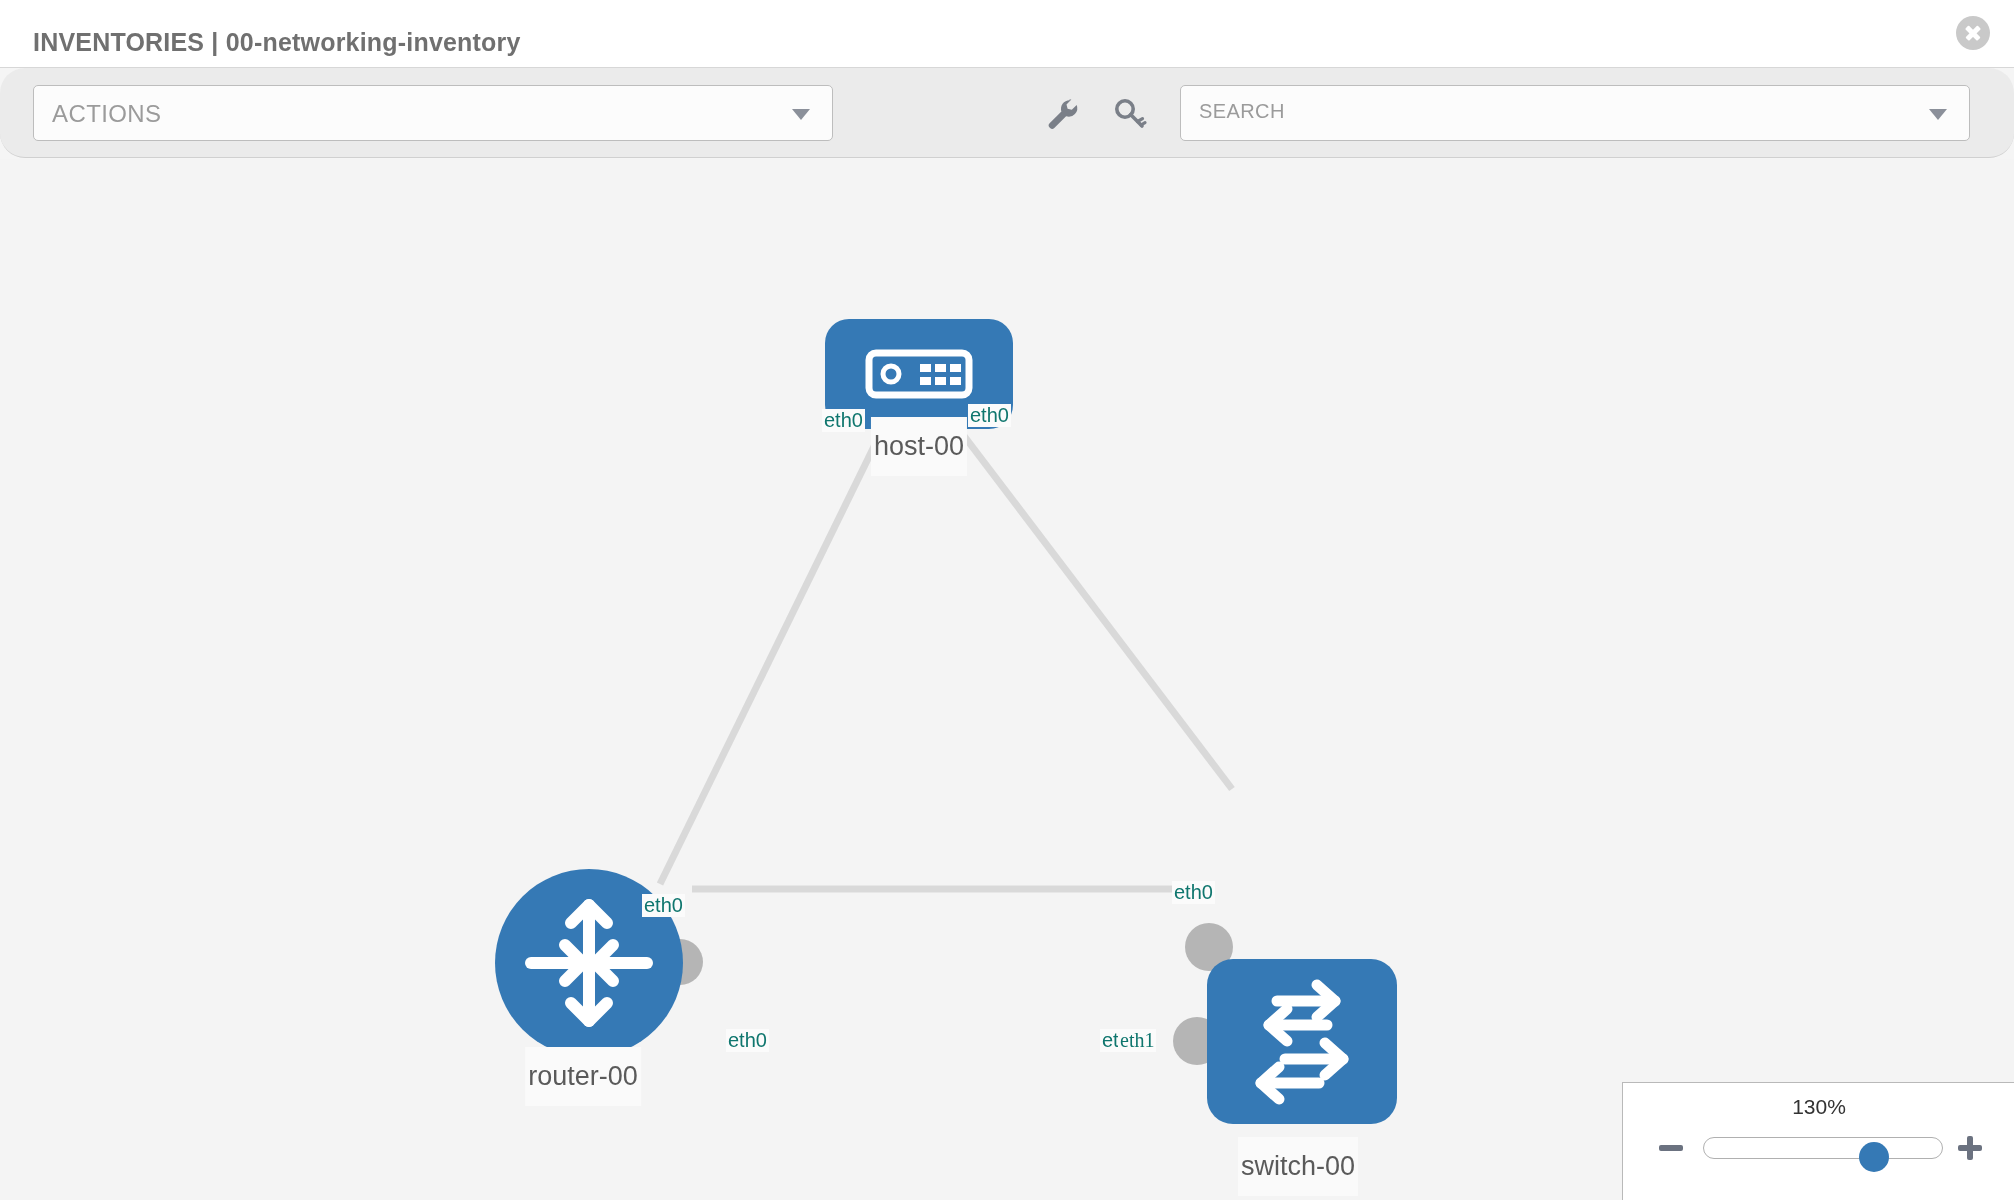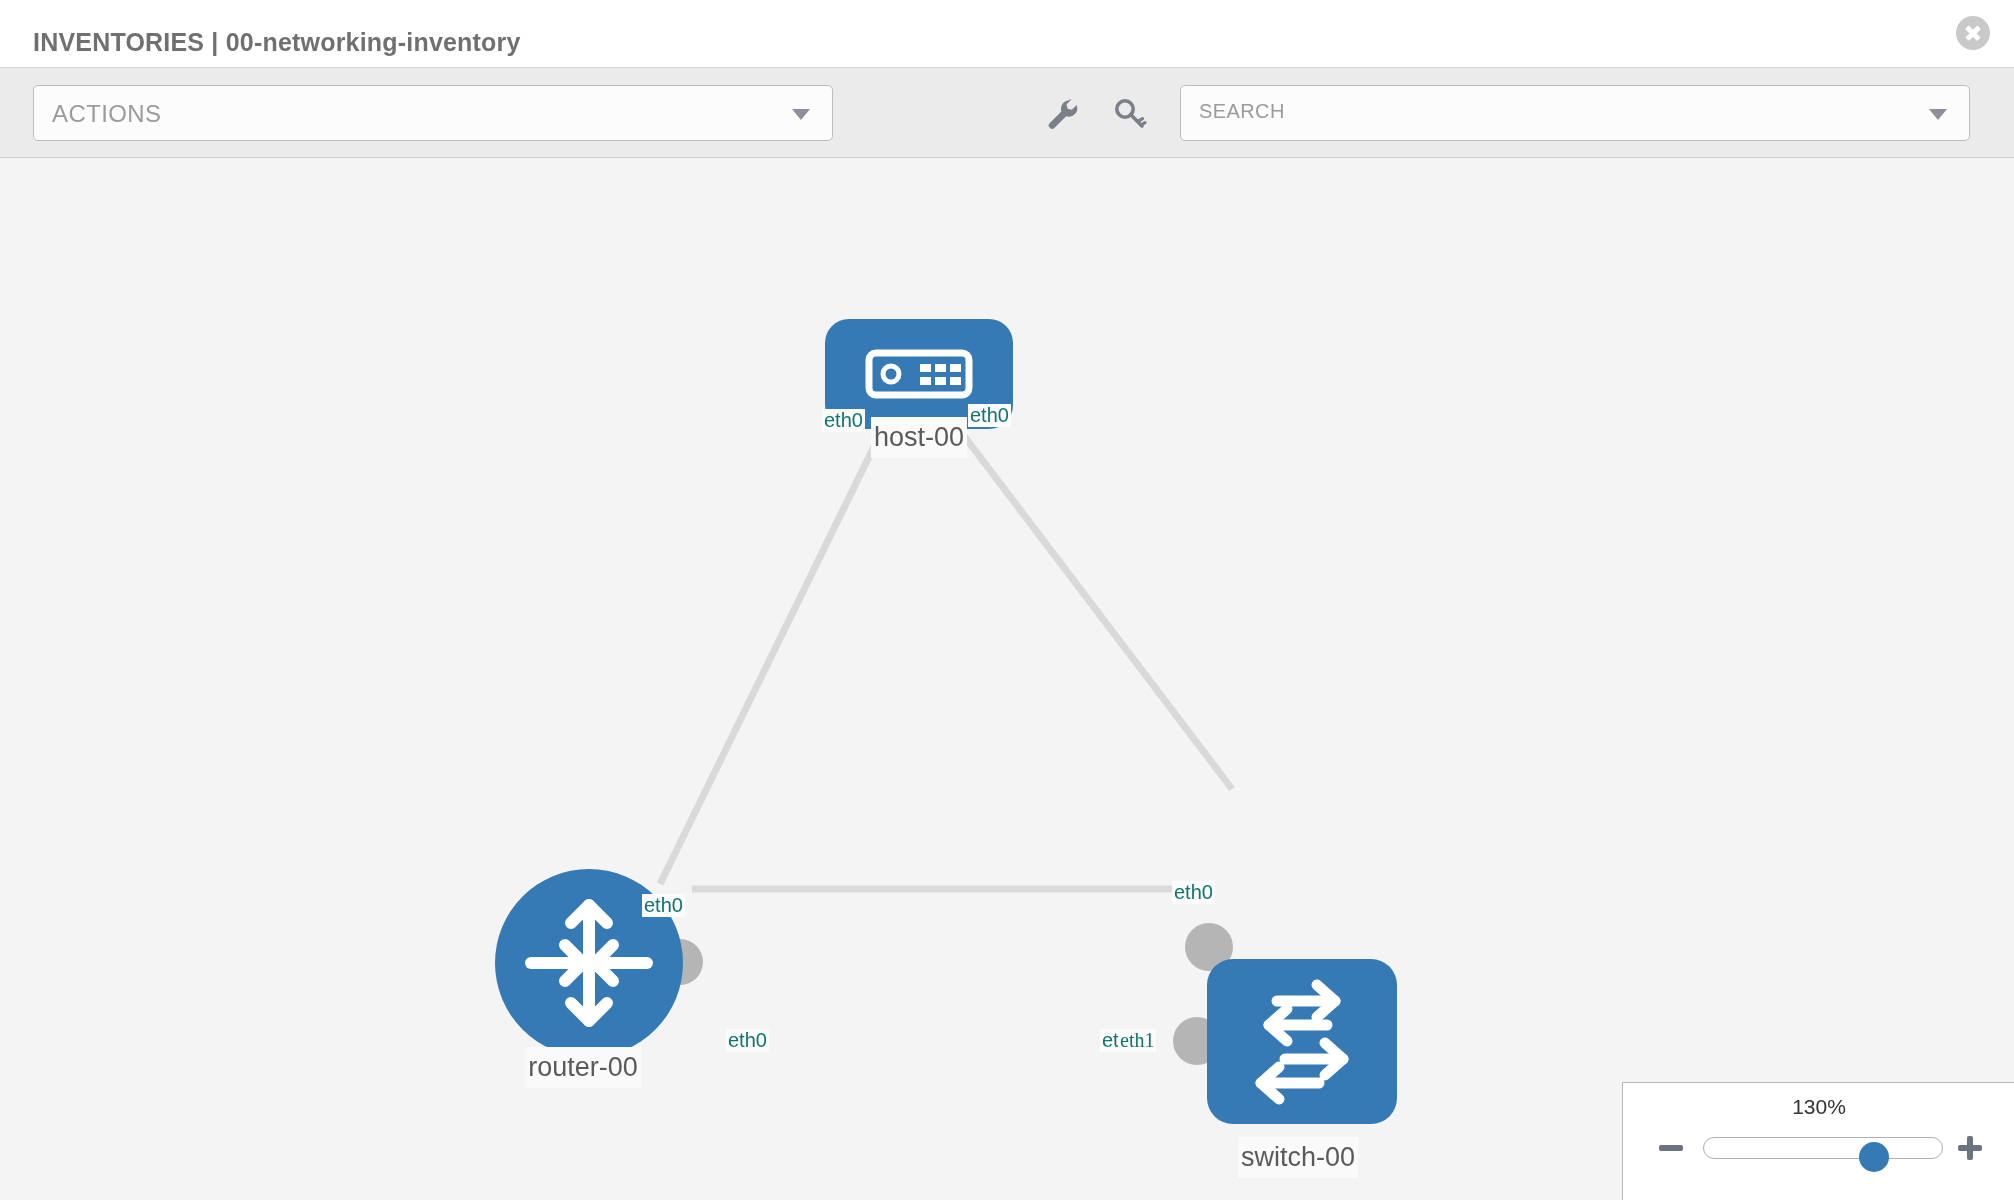--- a/index.html
+++ b/index.html
@@ -65,20 +65,21 @@
 
   
   .toolbar {
     position: absolute;
     left: 0; top: 68px;
     width: 2014px;
     height: 90px;
     background: #ebebeb;
     border-bottom: 1px solid #d0d0d0;
     box-sizing: border-box;
+    border-radius: 25px;
   }
   .actions-select {
     position: absolute;
     left: 33px;
     top: 17px;
     width: 800px;
     height: 56px;
     background: #fcfcfc;
     border: 1px solid #bdbdbd;
     border-radius: 5px;
@@ -175,21 +176,21 @@
     border-radius: 26px;
   }
   .node-shape svg { position: absolute; left: 0; top: 0; }
 
   .node-label {
     position: absolute;
     white-space: nowrap;
     font-size: 27px;
     color: #5a5a5a;
     background: #fafafa;
-    padding: 5px 3px;
+    padding: 14px 3px;
     transform: translateX(-50%);
   }
 
   
   .handle {
     position: absolute;
     background: #b5b5b5;
     border-radius: 50%;
   }
 

